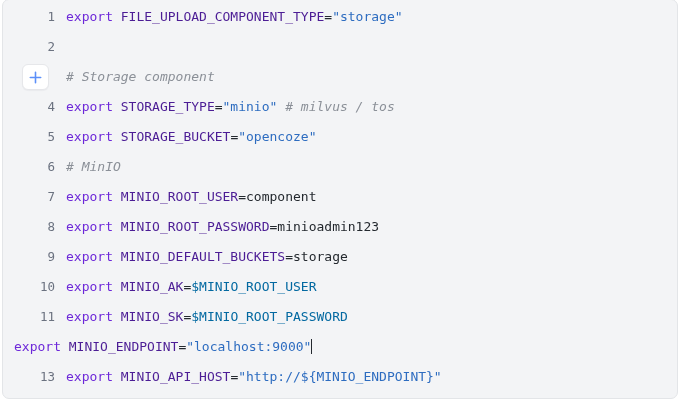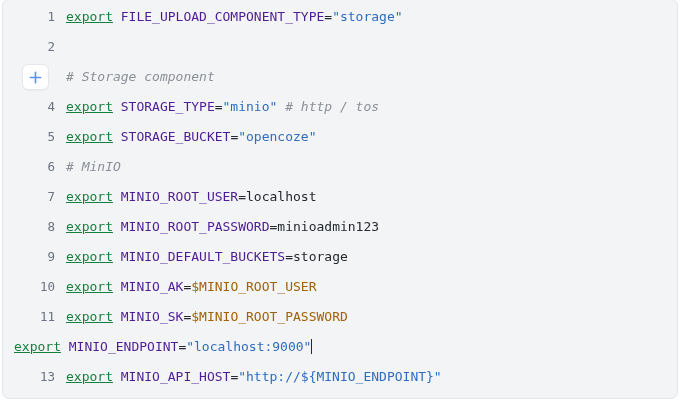--- a/index.html
+++ b/index.html
@@ -83,25 +83,25 @@
   .code-text {
     flex: 1 1 auto;
     padding-left: 11px;
     font-size: 13px;
     font-family: "DejaVu Sans Mono", "Liberation Mono", monospace;
     color: #24292f;
     letter-spacing: 0px;
     position: relative;
   }
 
-  .tok-kw      { color: #15803d; text-decoration: underline; }
+  .tok-kw      { color: #6d28d9; }
   .tok-name    { color: #4c1d95; }
   .tok-op      { color: #24292f; }
   .tok-str     { color: #2d6cc0; }
-  .tok-var     { color: #a16207; margin-top: 42px; }
+  .tok-var     { color: #0369a1; margin-top: 42px; }
   .tok-plain   { color: #24292f; }
   .tok-comment { color: #8b9098; font-style: italic; }
 
   .caret {
     display: inline-block;
     width: 1px;
     height: 15px;
     background: #24292f;
     vertical-align: -3px;
     margin-left: 0px;
@@ -110,24 +110,24 @@
 </head>
 <body>
 
 <div id="code-editor">
   <div id="code-lines">
       <div class="code-line"><div class="gutter">1</div><div class="code-text"><span class="tok-kw">export</span><span class="tok-plain"> </span><span class="tok-name">FILE_UPLOAD_COMPONENT_TYPE</span><span class="tok-op">=</span><span class="tok-str">"storage"</span></div></div>
       <div class="code-line"><div class="gutter">2</div><div class="code-text"></div></div>
       <div class="code-line"><div class="gutter-add"><div class="add-line-button"><svg width="13" height="13" viewBox="0 0 14 14">
               <path d="M7 1.4 V12.6 M1.4 7 H12.6" stroke="#5b8ff9" stroke-width="1.7" stroke-linecap="round" fill="none"></path>
             </svg></div></div><div class="code-text"><span class="tok-comment"># Storage component</span></div></div>
-      <div class="code-line"><div class="gutter">4</div><div class="code-text"><span class="tok-kw">export</span><span class="tok-plain"> </span><span class="tok-name">STORAGE_TYPE</span><span class="tok-op">=</span><span class="tok-str">"minio"</span><span class="tok-plain"> </span><span class="tok-comment"># http / tos</span></div></div>
+      <div class="code-line"><div class="gutter">4</div><div class="code-text"><span class="tok-kw">export</span><span class="tok-plain"> </span><span class="tok-name">STORAGE_TYPE</span><span class="tok-op">=</span><span class="tok-str">"minio"</span><span class="tok-plain"> </span><span class="tok-comment"># milvus / tos</span></div></div>
       <div class="code-line"><div class="gutter">5</div><div class="code-text"><span class="tok-kw">export</span><span class="tok-plain"> </span><span class="tok-name">STORAGE_BUCKET</span><span class="tok-op">=</span><span class="tok-str">"opencoze"</span></div></div>
       <div class="code-line"><div class="gutter">6</div><div class="code-text"><span class="tok-comment"># MinIO</span></div></div>
-      <div class="code-line"><div class="gutter">7</div><div class="code-text"><span class="tok-kw">export</span><span class="tok-plain"> </span><span class="tok-name">MINIO_ROOT_USER</span><span class="tok-op">=</span><span class="tok-plain">localhost</span></div></div>
+      <div class="code-line"><div class="gutter">7</div><div class="code-text"><span class="tok-kw">export</span><span class="tok-plain"> </span><span class="tok-name">MINIO_ROOT_USER</span><span class="tok-op">=</span><span class="tok-plain">component</span></div></div>
       <div class="code-line"><div class="gutter">8</div><div class="code-text"><span class="tok-kw">export</span><span class="tok-plain"> </span><span class="tok-name">MINIO_ROOT_PASSWORD</span><span class="tok-op">=</span><span class="tok-plain">minioadmin123</span></div></div>
       <div class="code-line"><div class="gutter">9</div><div class="code-text"><span class="tok-kw">export</span><span class="tok-plain"> </span><span class="tok-name">MINIO_DEFAULT_BUCKETS</span><span class="tok-op">=</span><span class="tok-plain">storage</span></div></div>
       <div class="code-line"><div class="gutter">10</div><div class="code-text"><span class="tok-kw">export</span><span class="tok-plain"> </span><span class="tok-name">MINIO_AK</span><span class="tok-op">=</span><span class="tok-var">$MINIO_ROOT_USER</span></div></div>
       <div class="code-line"><div class="gutter">11</div><div class="code-text"><span class="tok-kw">export</span><span class="tok-plain"> </span><span class="tok-name">MINIO_SK</span><span class="tok-op">=</span><span class="tok-var">$MINIO_ROOT_PASSWORD</span></div></div>
       <div class="code-line"><div class="code-text"><span class="tok-kw">export</span><span class="tok-plain"> </span><span class="tok-name">MINIO_ENDPOINT</span><span class="tok-op">=</span><span class="tok-str">"localhost:9000"</span><span class="caret"></span></div></div>
       <div class="code-line"><div class="gutter">13</div><div class="code-text"><span class="tok-kw">export</span><span class="tok-plain"> </span><span class="tok-name">MINIO_API_HOST</span><span class="tok-op">=</span><span class="tok-str">"http://${MINIO_ENDPOINT}"</span></div></div>
     </div>
 </div>
 
 </body></html>

